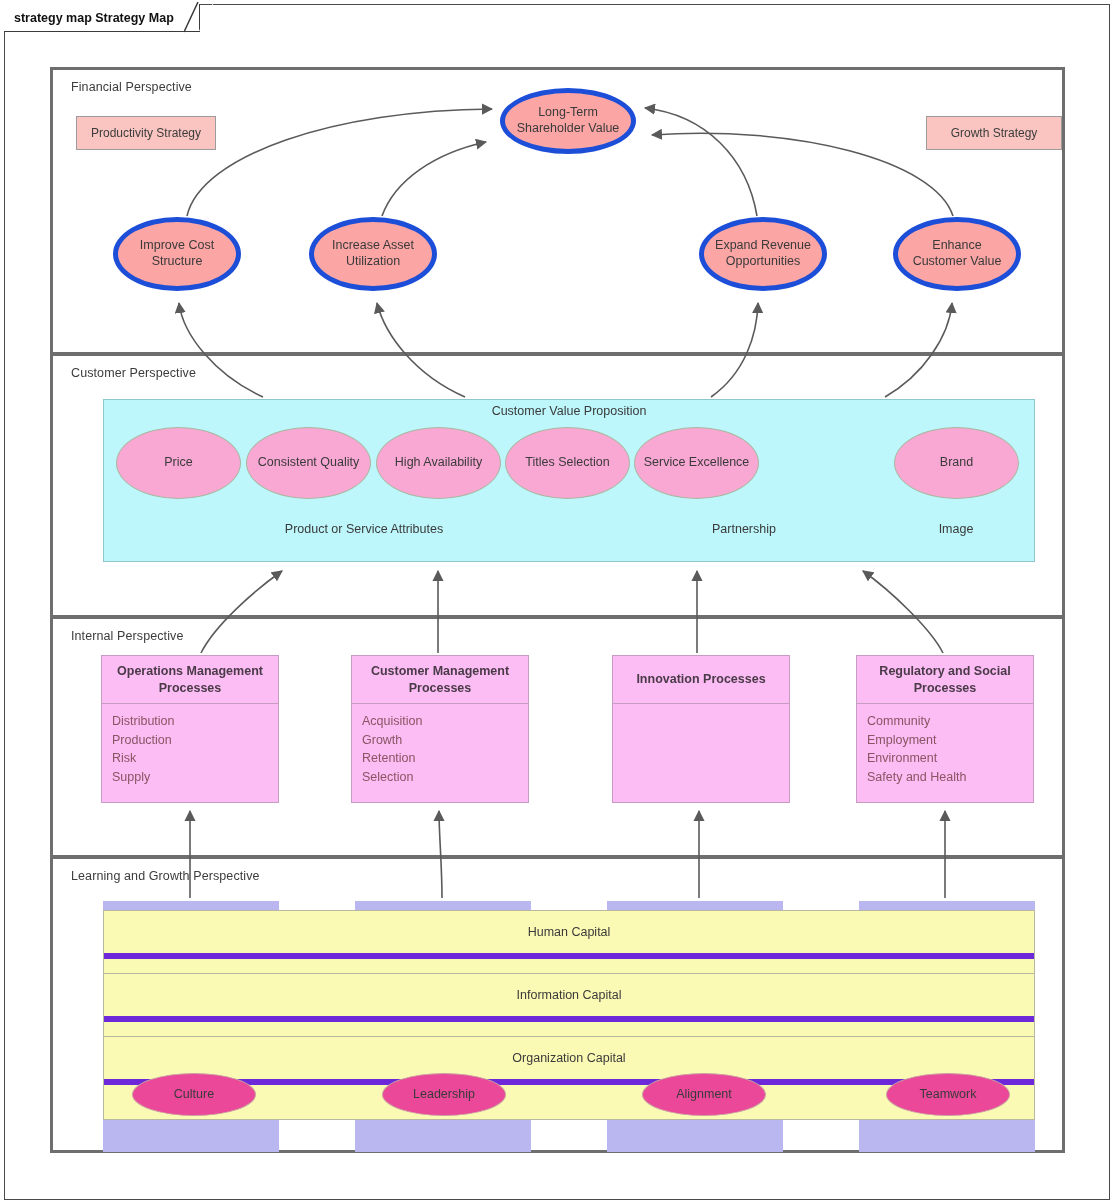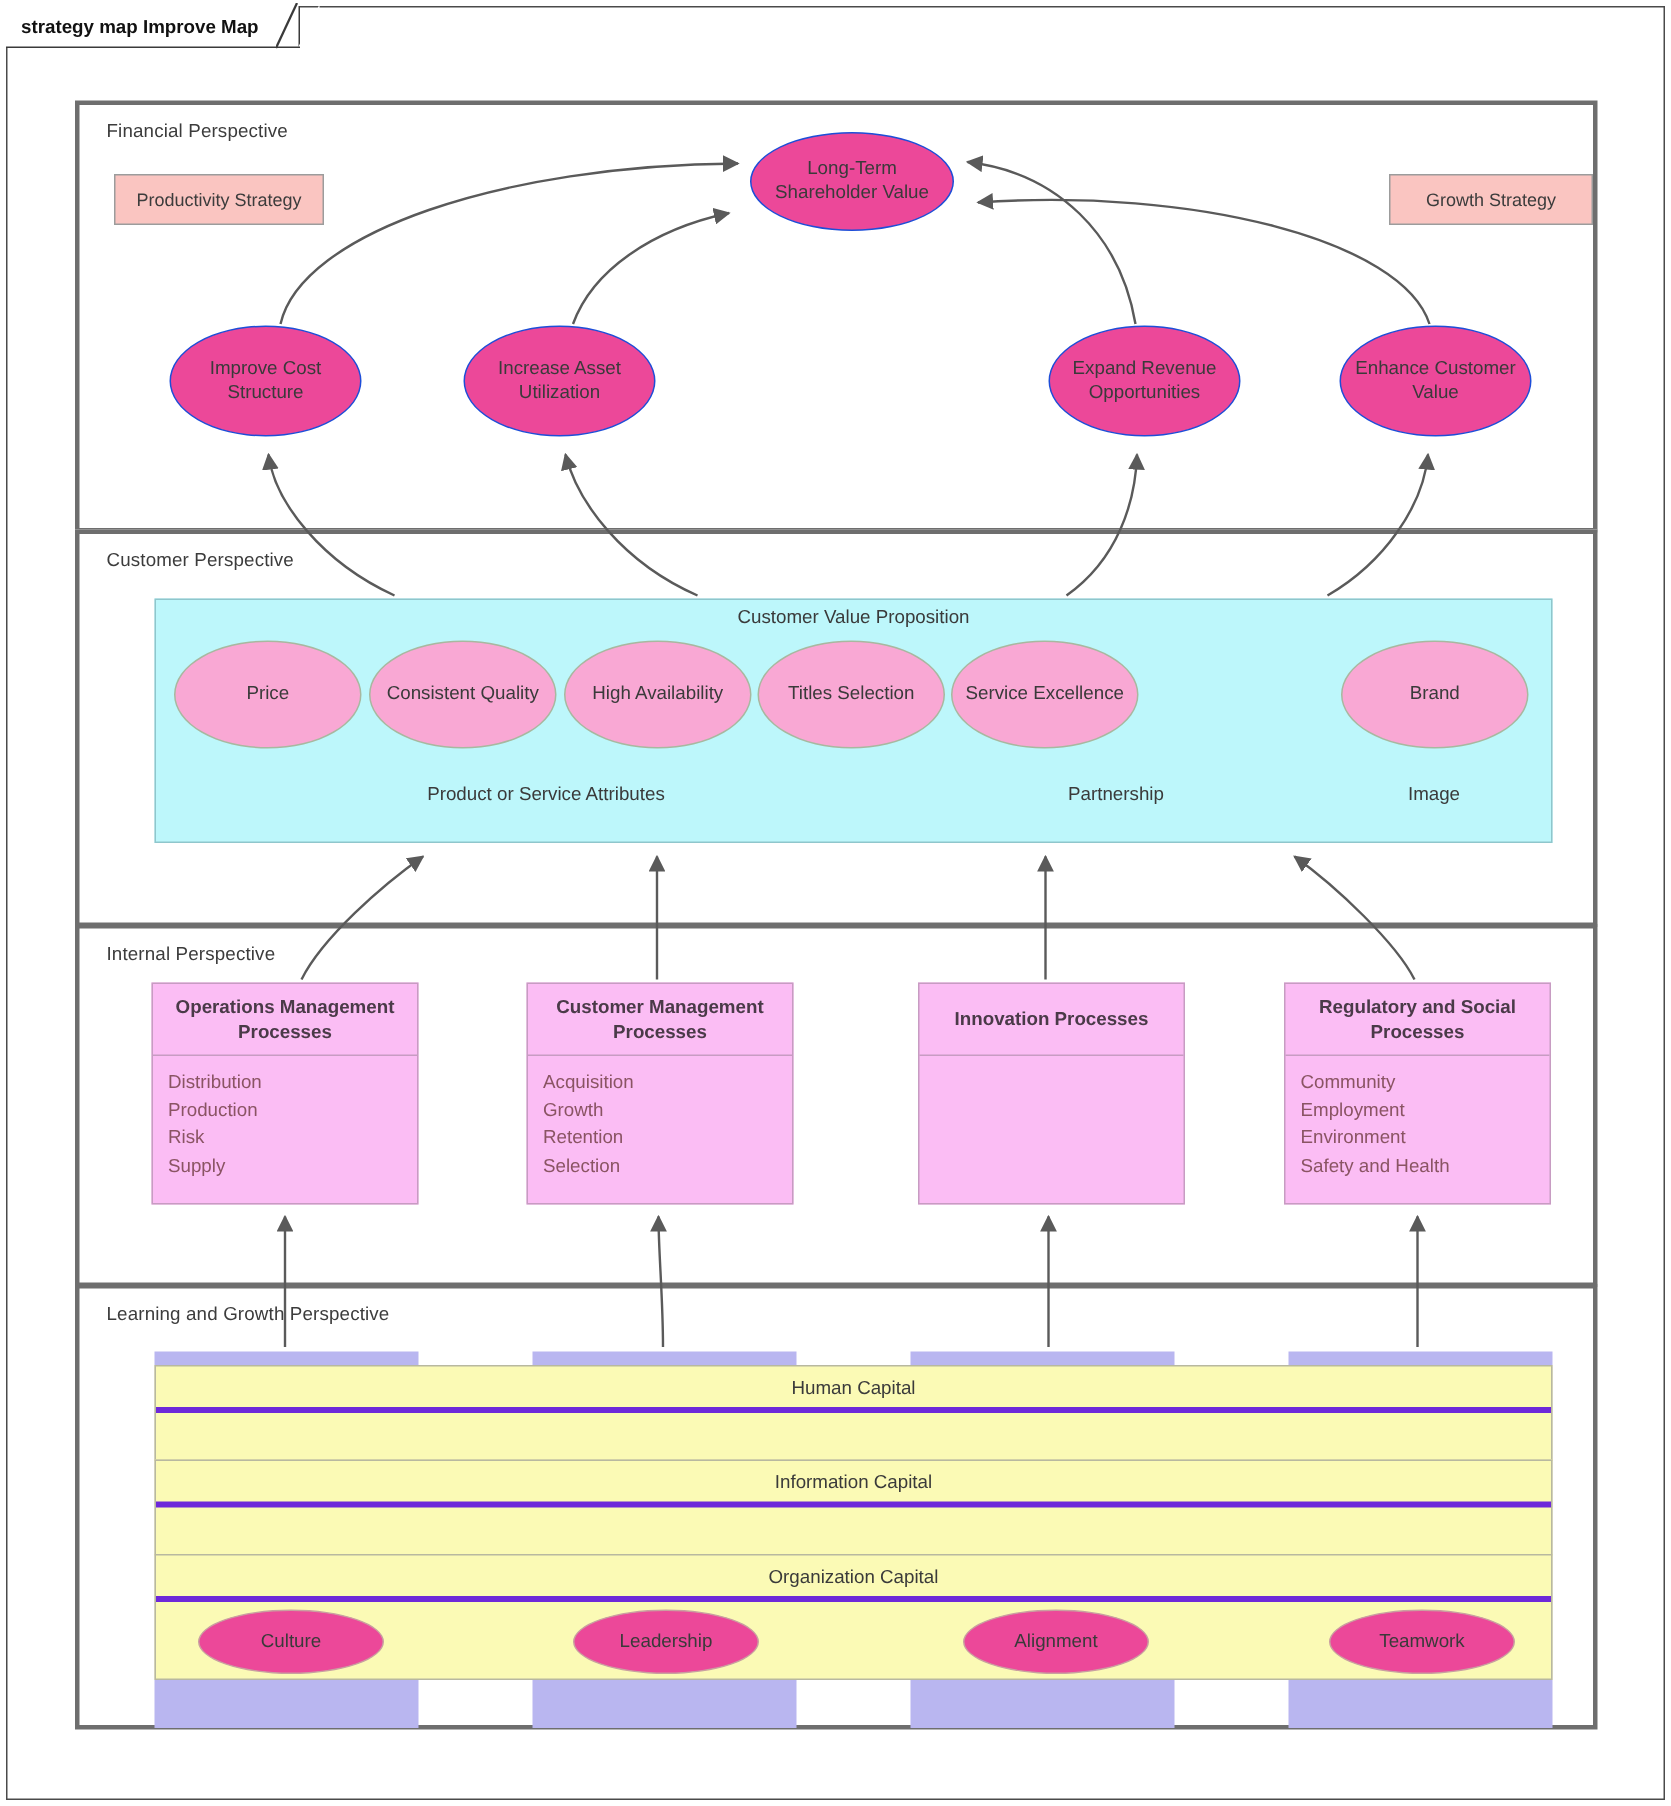--- a/index.html
+++ b/index.html
@@ -71,21 +71,21 @@
 
   
   .oval{
     position:absolute;
     border-radius:50%;
     display:flex; align-items:center; justify-content:center;
     text-align:center;
     font-size:12.5px; line-height:1.25;
     padding:0 8px;
   }
-  .oval-yellow{ background:#ec4899; border:1px solid #1d4ed8; color:#3a3a3a; }
+  .oval-yellow{ background:#fca5a5; border:5px solid #1d4ed8; color:#3a3a3a; }
   .oval-green { background:#f9a8d4; border:1px solid #a8b8a0; color:#3a3a3a; }
   .oval-pink  { background:#ec4899; border:1px solid #c9a0a0; color:#3a3a3a; }
 
   #obj-shareholder { left:495px; top:83px;  width:136px; height:66px; }
   #obj-cost        { left:108px; top:212px; width:128px; height:74px; }
   #obj-asset       { left:304px; top:212px; width:128px; height:74px; }
   #obj-revenue     { left:694px; top:212px; width:128px; height:74px; }
   #obj-enhance     { left:888px; top:212px; width:128px; height:74px; }
 
   
@@ -134,21 +134,21 @@
   .lg-col{
     position:absolute; top:0; width:176px; height:251px;
     background:#b9b6f0;
   }
   .lg-band{
     position:absolute; left:0; width:932px;
     background:#fbfab5;
     border:1px solid #b8b8a0;
   }
   .lg-band-title{
-    height:31px; border-bottom:4px solid #6d28d9;
+    height:48px; border-bottom:6px solid #6d28d9;
     display:flex; align-items:center; justify-content:center;
     font-size:12.5px; color:#3a3a3a;text-align:center;
   }
   #band-human      { top:9px;   height:64px; }
   #band-information{ top:72px;  height:64px; }
   #band-organization{top:135px; height:84px; }
   .lg-oval{ top:36px; width:124px; height:43px; font-size:12.5px; }
 
   
   #connectors{
@@ -285,18 +285,18 @@
       <div class="oval oval-pink lg-oval" style="position:absolute;left:28px;">Culture</div>
       <div class="oval oval-pink lg-oval" style="position:absolute;left:278px;">Leadership</div>
       <div class="oval oval-pink lg-oval" style="position:absolute;left:538px;">Alignment</div>
       <div class="oval oval-pink lg-oval" style="position:absolute;left:782px;">Teamwork</div>
     </div>
   </div>
 
 </div>
 
 <div id="title-tab">
-  <span>strategy map Improve Map</span>
+  <span>strategy map Strategy Map</span>
   <svg class="slant" viewBox="0 0 30 32" xmlns="http://www.w3.org/2000/svg">
     <path d="M 0 0 L 14 0 L 0 30 Z" fill="#ffffff"></path>
     <path d="M 14 0 L 0 30" stroke="#3a3a3a" stroke-width="1.5" fill="none"></path>
   </svg>
 </div>
 
 </body></html>

